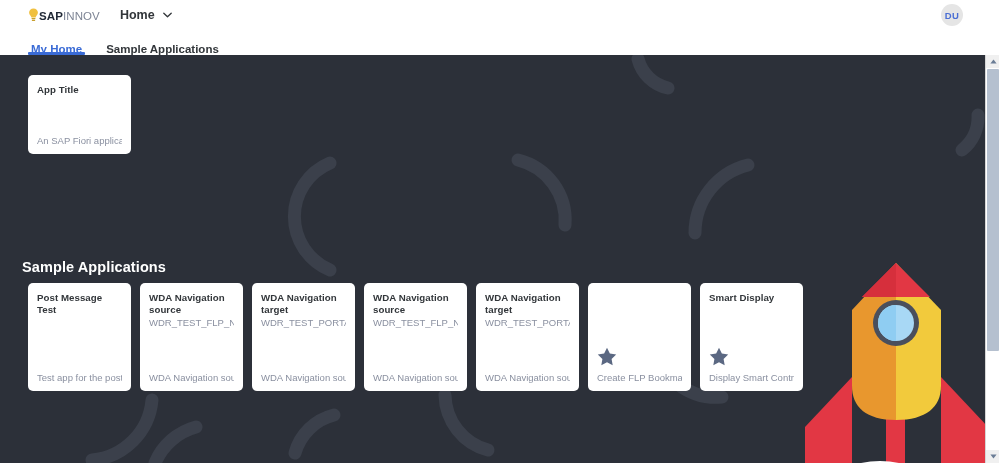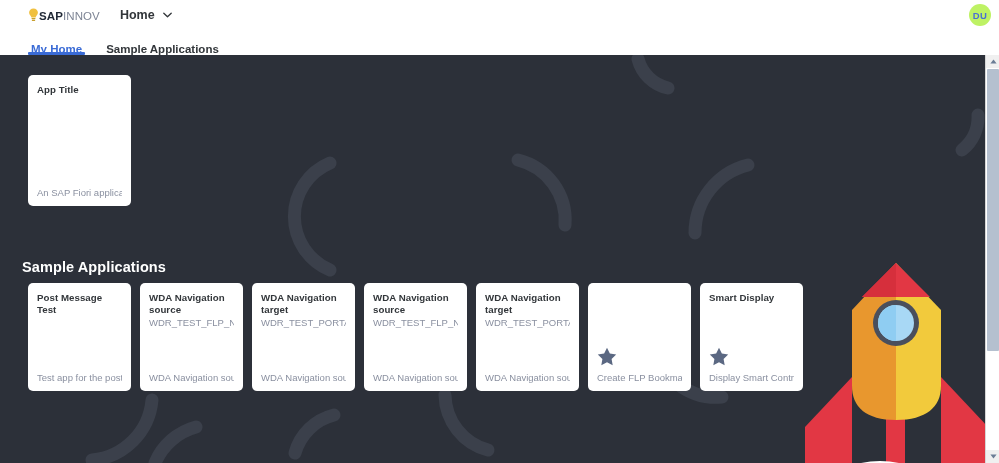--- a/index.html
+++ b/index.html
@@ -70,28 +70,28 @@
     height: 6px;
     display: block;
   }
 
   .header-spacer { flex: 1; }
 
   .avatar {
     width: 22px;
     height: 22px;
     border-radius: 50%;
-    background: #bef264;
+    background: #e5e5e5;
     color: #4a6ed4;
     font-size: 9.5px;
     font-weight: bold;
     display: flex;
     align-items: center;
     justify-content: center;
-    margin-right: 8px;
+    margin-right: 36px;
     cursor: pointer;
     letter-spacing: 0.3px;
   }
 
   
   .tab-bar {
     position: absolute;
     top: 30px; left: 0;
     width: 999px;
     height: 25px;
@@ -170,21 +170,21 @@
 
   .row-samples {
     position: absolute;
     top: 228px;
     left: 28px;
   }
 
   
   .tile {
     width: 103px;
-    height: 131px;
+    height: 79px;
     background: #ffffff;
     border-radius: 5px;
     padding: 9px 9px 8px 9px;
     display: flex;
     flex-direction: column;
     cursor: pointer;
     position: relative;
     flex: none;
   }
   .tile.tall { height: 108px; }

